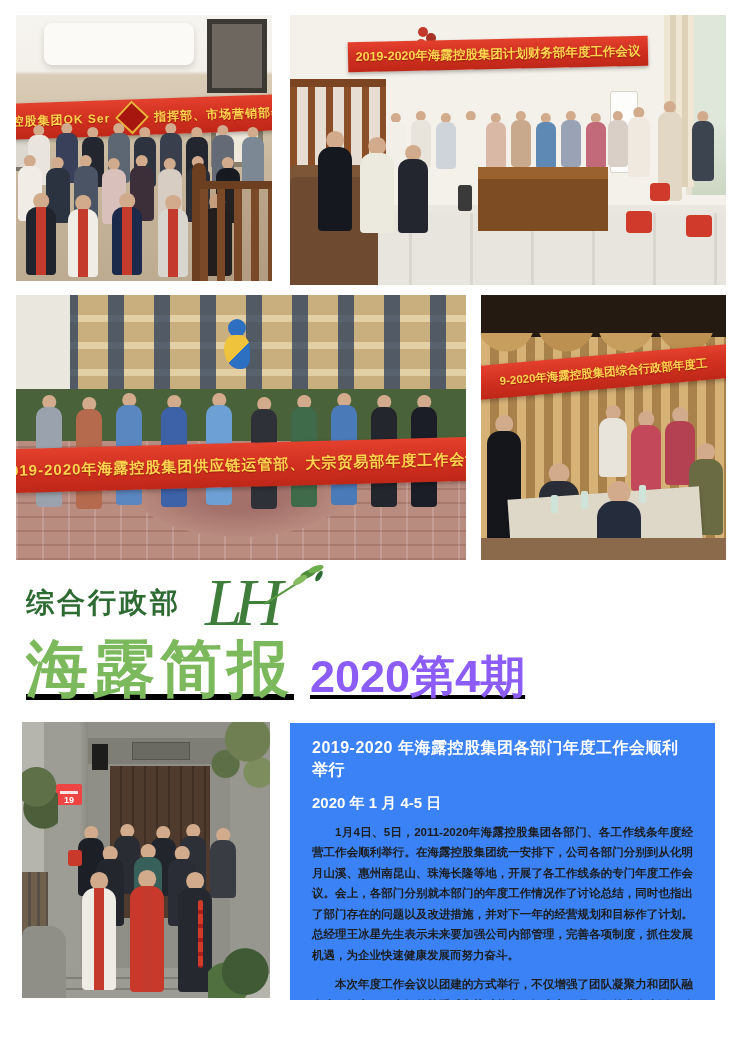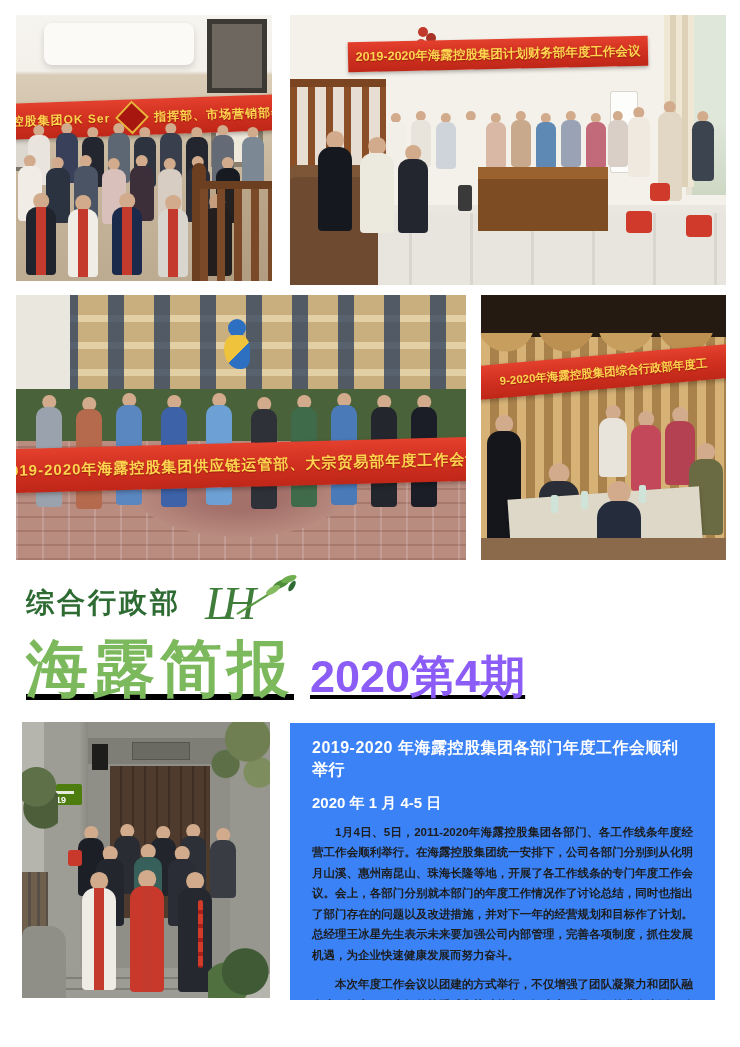--- a/index.html
+++ b/index.html
@@ -104,22 +104,22 @@
   #photo5{left:22px;top:722px;width:248px;height:276px;background:#b5b5ad;}
   .pilL5{position:absolute;left:22px;top:0;width:44px;height:252px;
          background:linear-gradient(90deg,#9d9d95 0 80%,#8a8a82 100%);}
   .pilR5{position:absolute;right:0;top:0;width:40px;height:252px;background:#97978f;}
   .recess5{position:absolute;left:66px;top:0;width:142px;height:252px;background:#8f8f87;}
   .lintel5{position:absolute;left:66px;top:16px;width:142px;height:26px;background:#7e7e76;}
   .plaque5{position:absolute;left:110px;top:20px;width:56px;height:16px;background:#6a6a62;border:1px solid #55554e;}
   .door5{position:absolute;left:88px;top:44px;width:100px;height:152px;
          background:repeating-linear-gradient(90deg,#4e3b2e 0 10px,#3e2e23 10px 12px);}
   .lamp5{position:absolute;left:70px;top:22px;width:16px;height:26px;background:#1d1d1b;}
-  .sign5{position:absolute;left:34px;top:62px;width:26px;height:21px;background:#4d7c0f;border-radius:2px;
-         display:flex;flex-direction:column;justify-content:flex-end;}
+  .sign5{position:absolute;left:34px;top:62px;width:26px;height:21px;background:#ef4444;border-radius:2px;
+         display:flex;flex-direction:column;align-items:center;justify-content:flex-end;}
   .sign5::before{content:"";width:18px;height:3px;margin-bottom:1px;background:rgba(255,255,255,.85);}
   .sign-no{color:#fff;font-size:9px;font-weight:bold;line-height:10px;}
   .fence5{position:absolute;left:0;top:150px;width:26px;height:92px;
           background:repeating-linear-gradient(90deg,#6f5f4d 0 6px,#585046 6px 9px);}
   .tree5{position:absolute;right:0;top:0;width:74px;height:84px;
          background:radial-gradient(circle at 70% 20%,#6f7f52 26%,transparent 28%),
                     radial-gradient(circle at 40% 50%,#5d6f46 22%,transparent 24%),
                     radial-gradient(circle at 85% 60%,#7d8d5e 18%,transparent 20%);}
   .bushL5{position:absolute;left:0;top:36px;width:36px;height:72px;
           background:radial-gradient(circle at 40% 40%,#5d7048 40%,transparent 42%),
@@ -132,21 +132,21 @@
           background:repeating-linear-gradient(180deg,#9c9c94 0 9px,#7f7f77 9px 11px);}
   .string5{position:absolute;left:176px;top:178px;width:5px;height:68px;border-radius:3px;
            background:repeating-linear-gradient(180deg,#d23b2a 0 10px,#a8201a 10px 14px);}
   .fan5{position:absolute;left:46px;top:128px;width:14px;height:16px;background:#c8392b;border-radius:3px;}
 
   
   .masthead{position:absolute;left:26px;top:574px;}
   .mast-row1{display:flex;align-items:center;gap:24px;height:58px;}
   .dept{font-size:28px;font-weight:bold;color:#2e6b33;letter-spacing:3px;}
   .logo{position:relative;display:inline-block;}
-  .lh{font-family:"Liberation Serif","DejaVu Serif",serif;font-style:italic;font-size:47px;line-height:.9;
+  .lh{font-family:"Liberation Serif","DejaVu Serif",serif;font-style:italic;font-size:68px;line-height:.9;
       color:#3f7d3a;letter-spacing:-9px;padding-right:10px;}
   .leaf{position:absolute;right:-42px;top:-10px;}
   .mast-row2{display:flex;align-items:flex-end;gap:16px;margin-top:6px;text-decoration:underline;}
   .title{font-size:62px;font-weight:bold;color:#7cb85c;letter-spacing:5px;line-height:1;}
   .issue{font-size:45px;font-weight:bold;color:#8b5cf6;line-height:1.05;}
 
   
   .article{position:absolute;left:290px;top:723px;width:425px;height:277px;background:#3b82f6;
            padding:14px 22px;box-sizing:border-box;overflow:hidden;}
   .article-title{color:#fff;font-weight:bold;font-size:16px;letter-spacing:.5px;line-height:1.4;}

